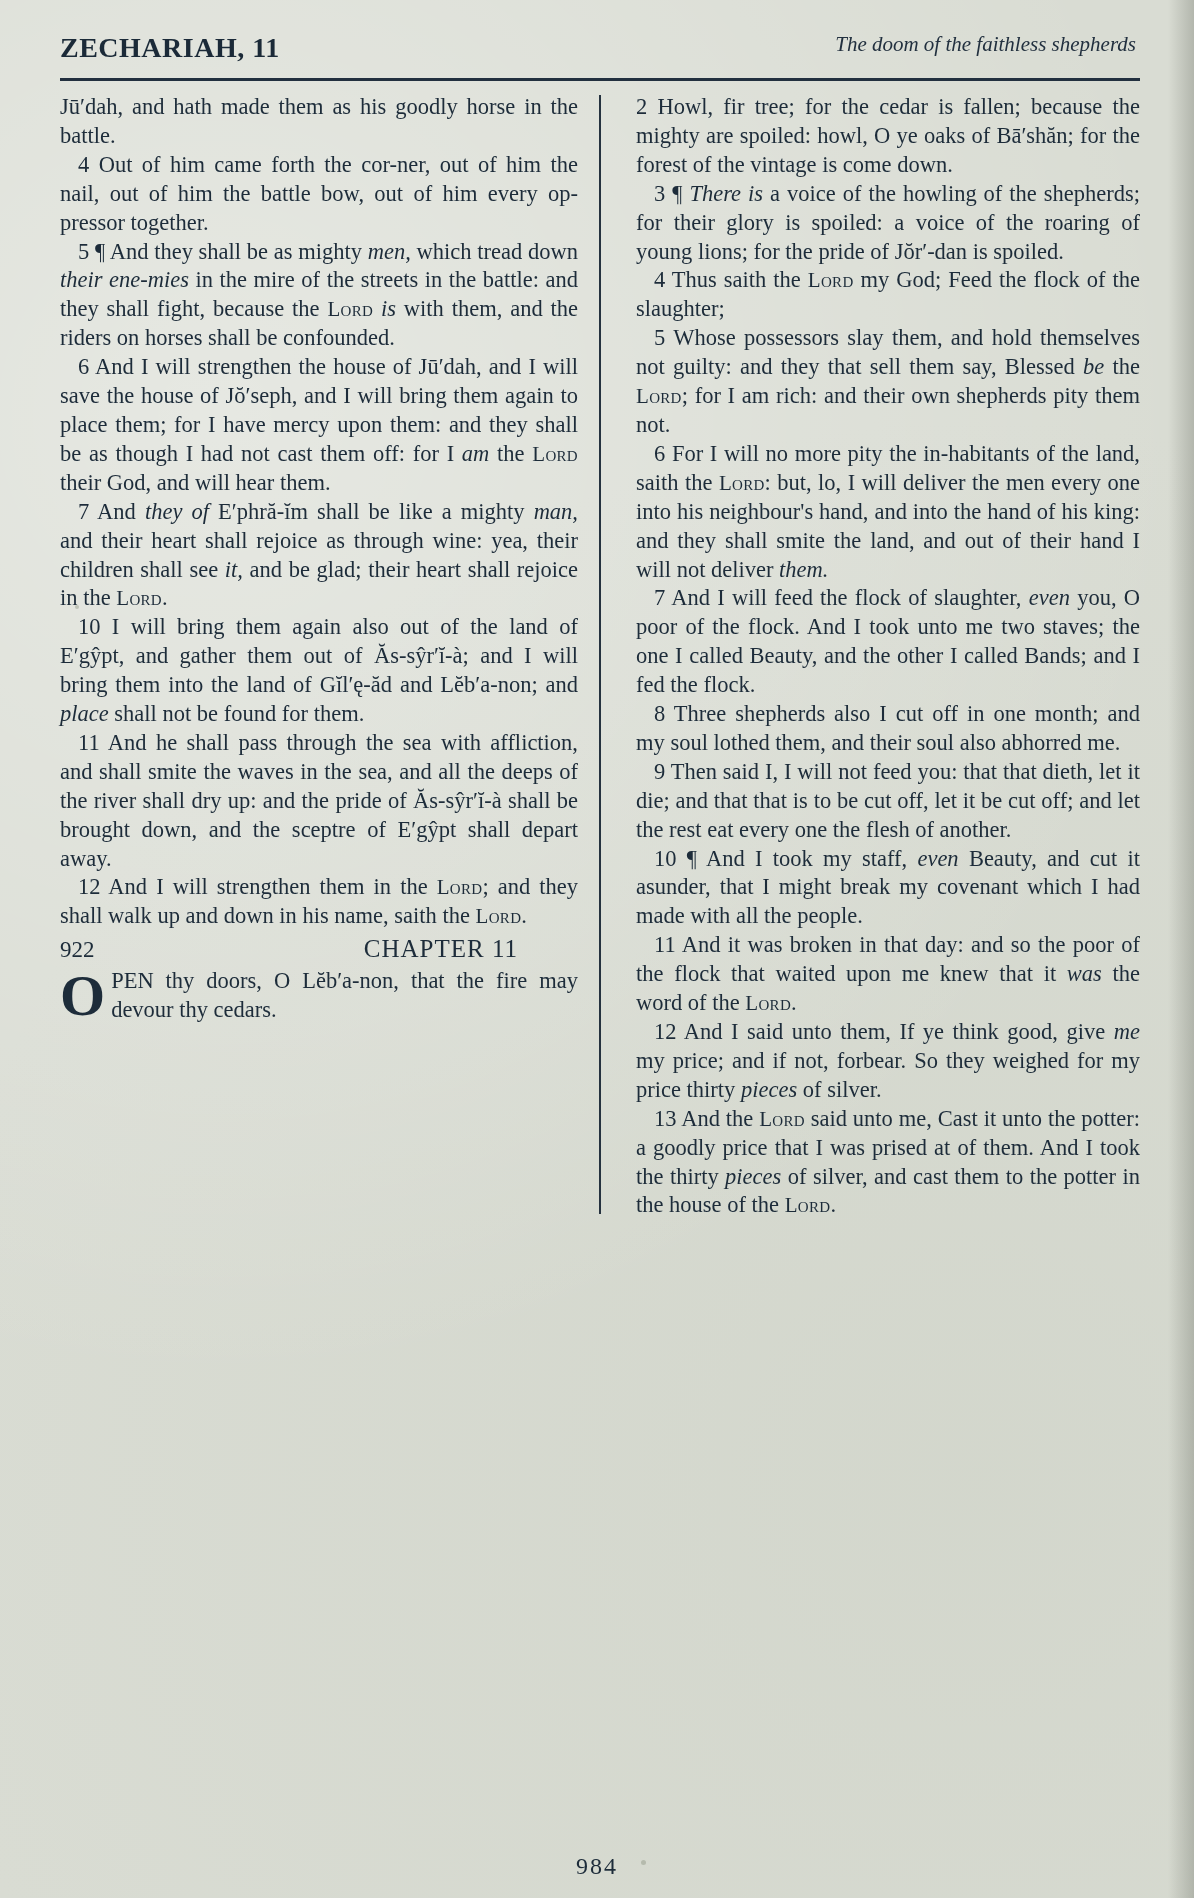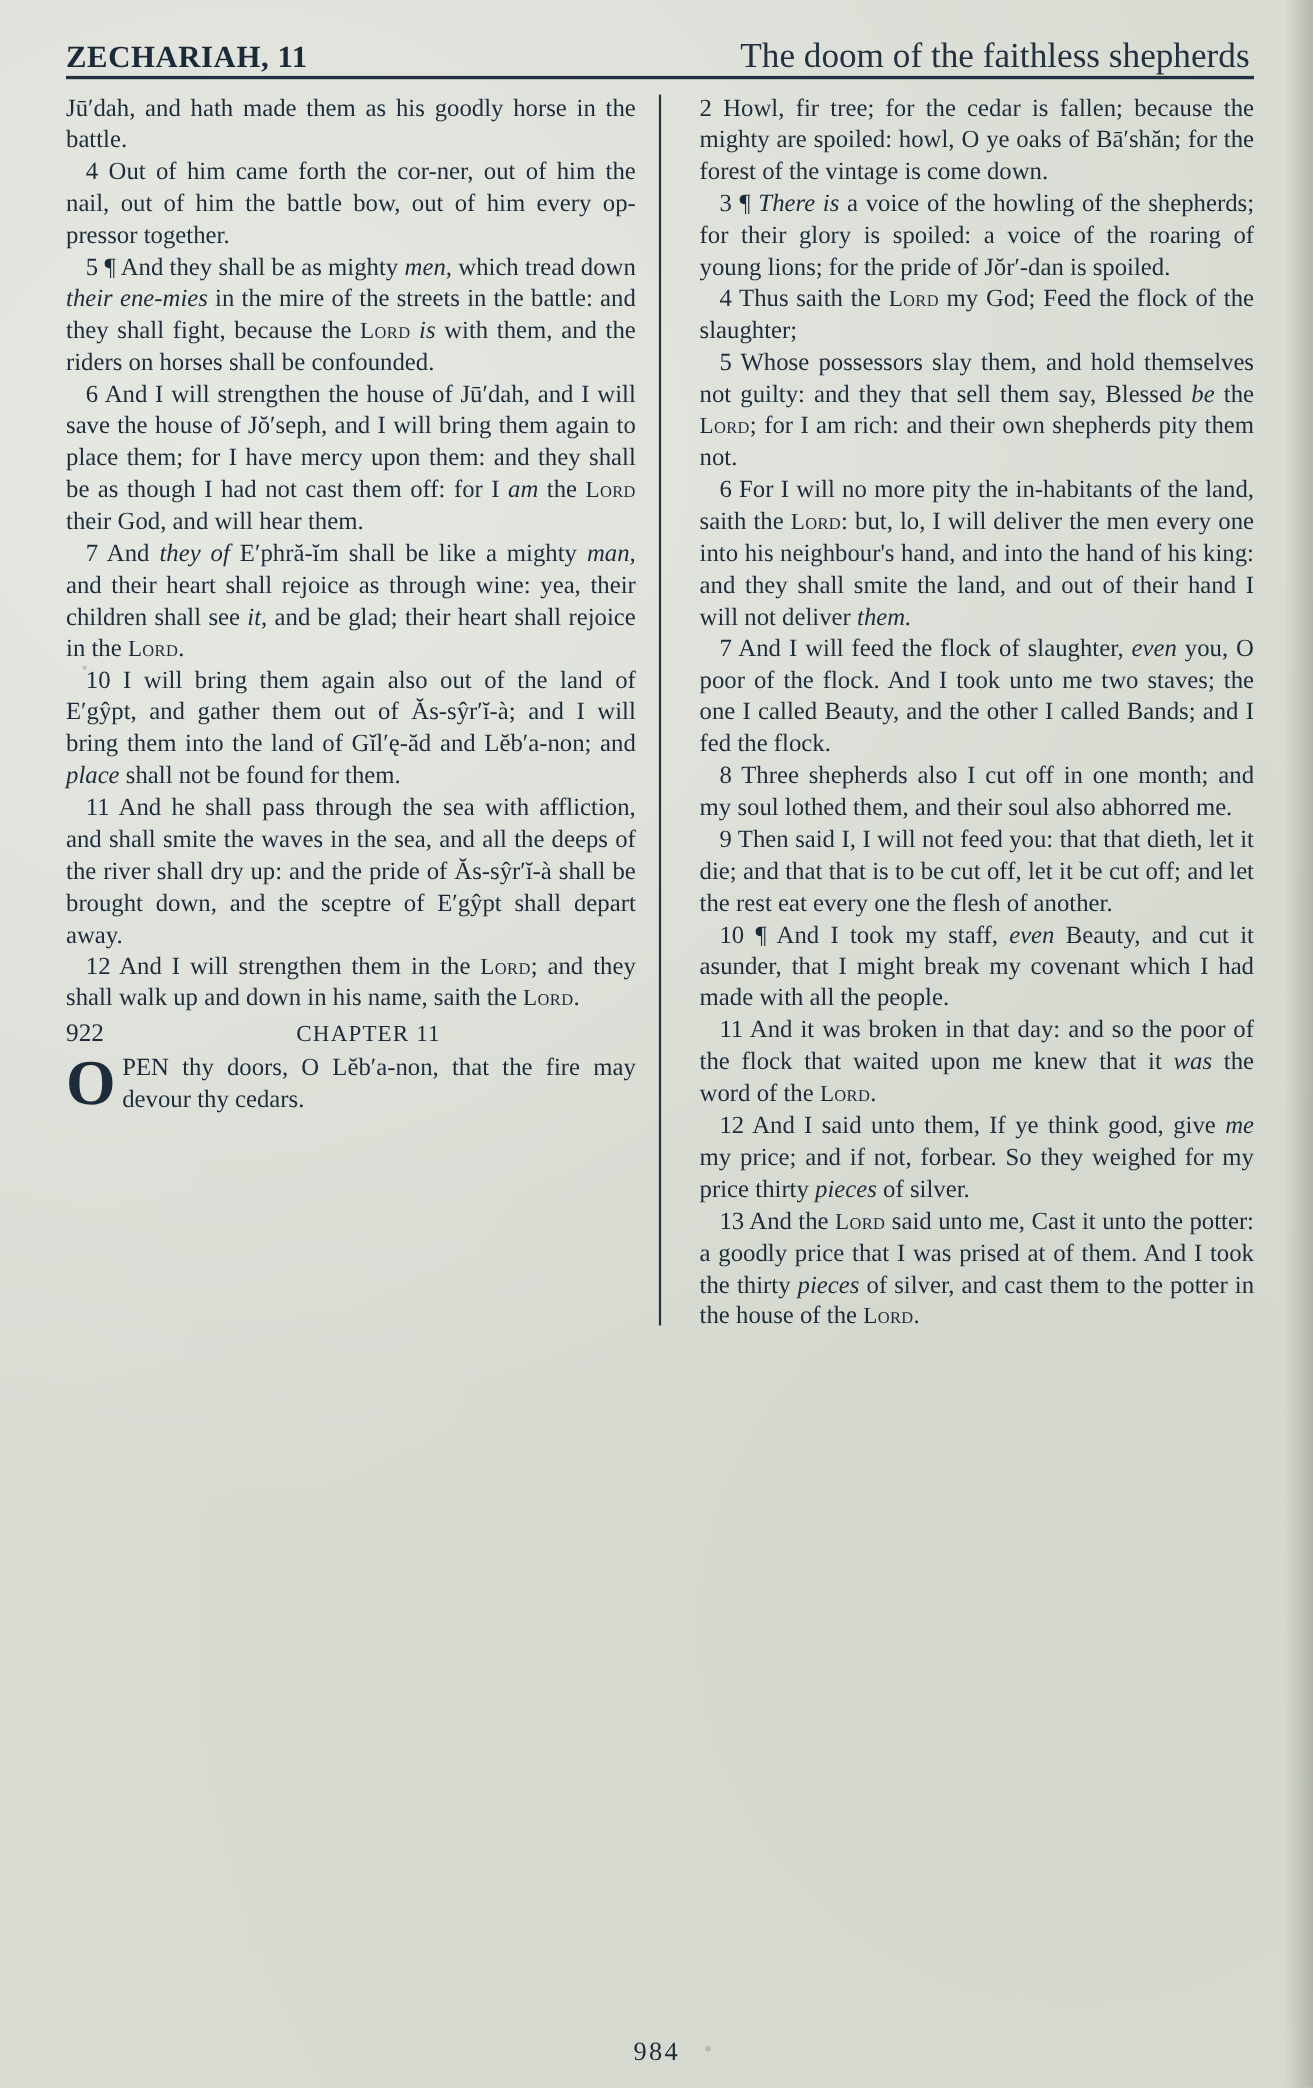--- a/index.html
+++ b/index.html
@@ -28,34 +28,35 @@
   .page-inner {
     position: absolute;
     left: 60px;
     top: 32px;
     width: 1080px;
     height: 1830px;
   }
   
   .running-head {
     display: flex;
-    align-items: flex-end;
+    align-items: flex-start;
     justify-content: space-between;
     border-bottom: 3px solid #22303f;
-    padding-bottom: 0;
+    padding-bottom: 14px;
   }
   .book-ref {
     font-family: "Liberation Serif", serif;
     font-weight: bold;
     font-size: 28px;
     letter-spacing: 0.5px;
     color: #1b2a38;
   }
   .page-head-title {
-    font-size: 32px;
+    font-style: italic;
+    font-size: 21px;
     color: #22303f;
     padding-right: 4px;
   }
   
   .columns {
     position: relative;
     margin-top: 12px;
     display: flex;
     width: 100%;
   }
@@ -103,22 +104,22 @@
   .chapter-line {
     display: flex;
     align-items: baseline;
   }
   .chapter-num-page {
     font-size: 23px;
     width: 92px;
   }
   .chapter-title {
     flex: 1;
-    text-align: center;
-    font-size: 21px;
+    text-align: right;
+    font-size: 25px;
     letter-spacing: 1px;
     padding-right: 60px;
   }
   .chapter-sub {
     text-align: center;
     font-style: italic;
     font-size: 21px;
     margin-top: -1px;
     padding-left: 10px;
   }

